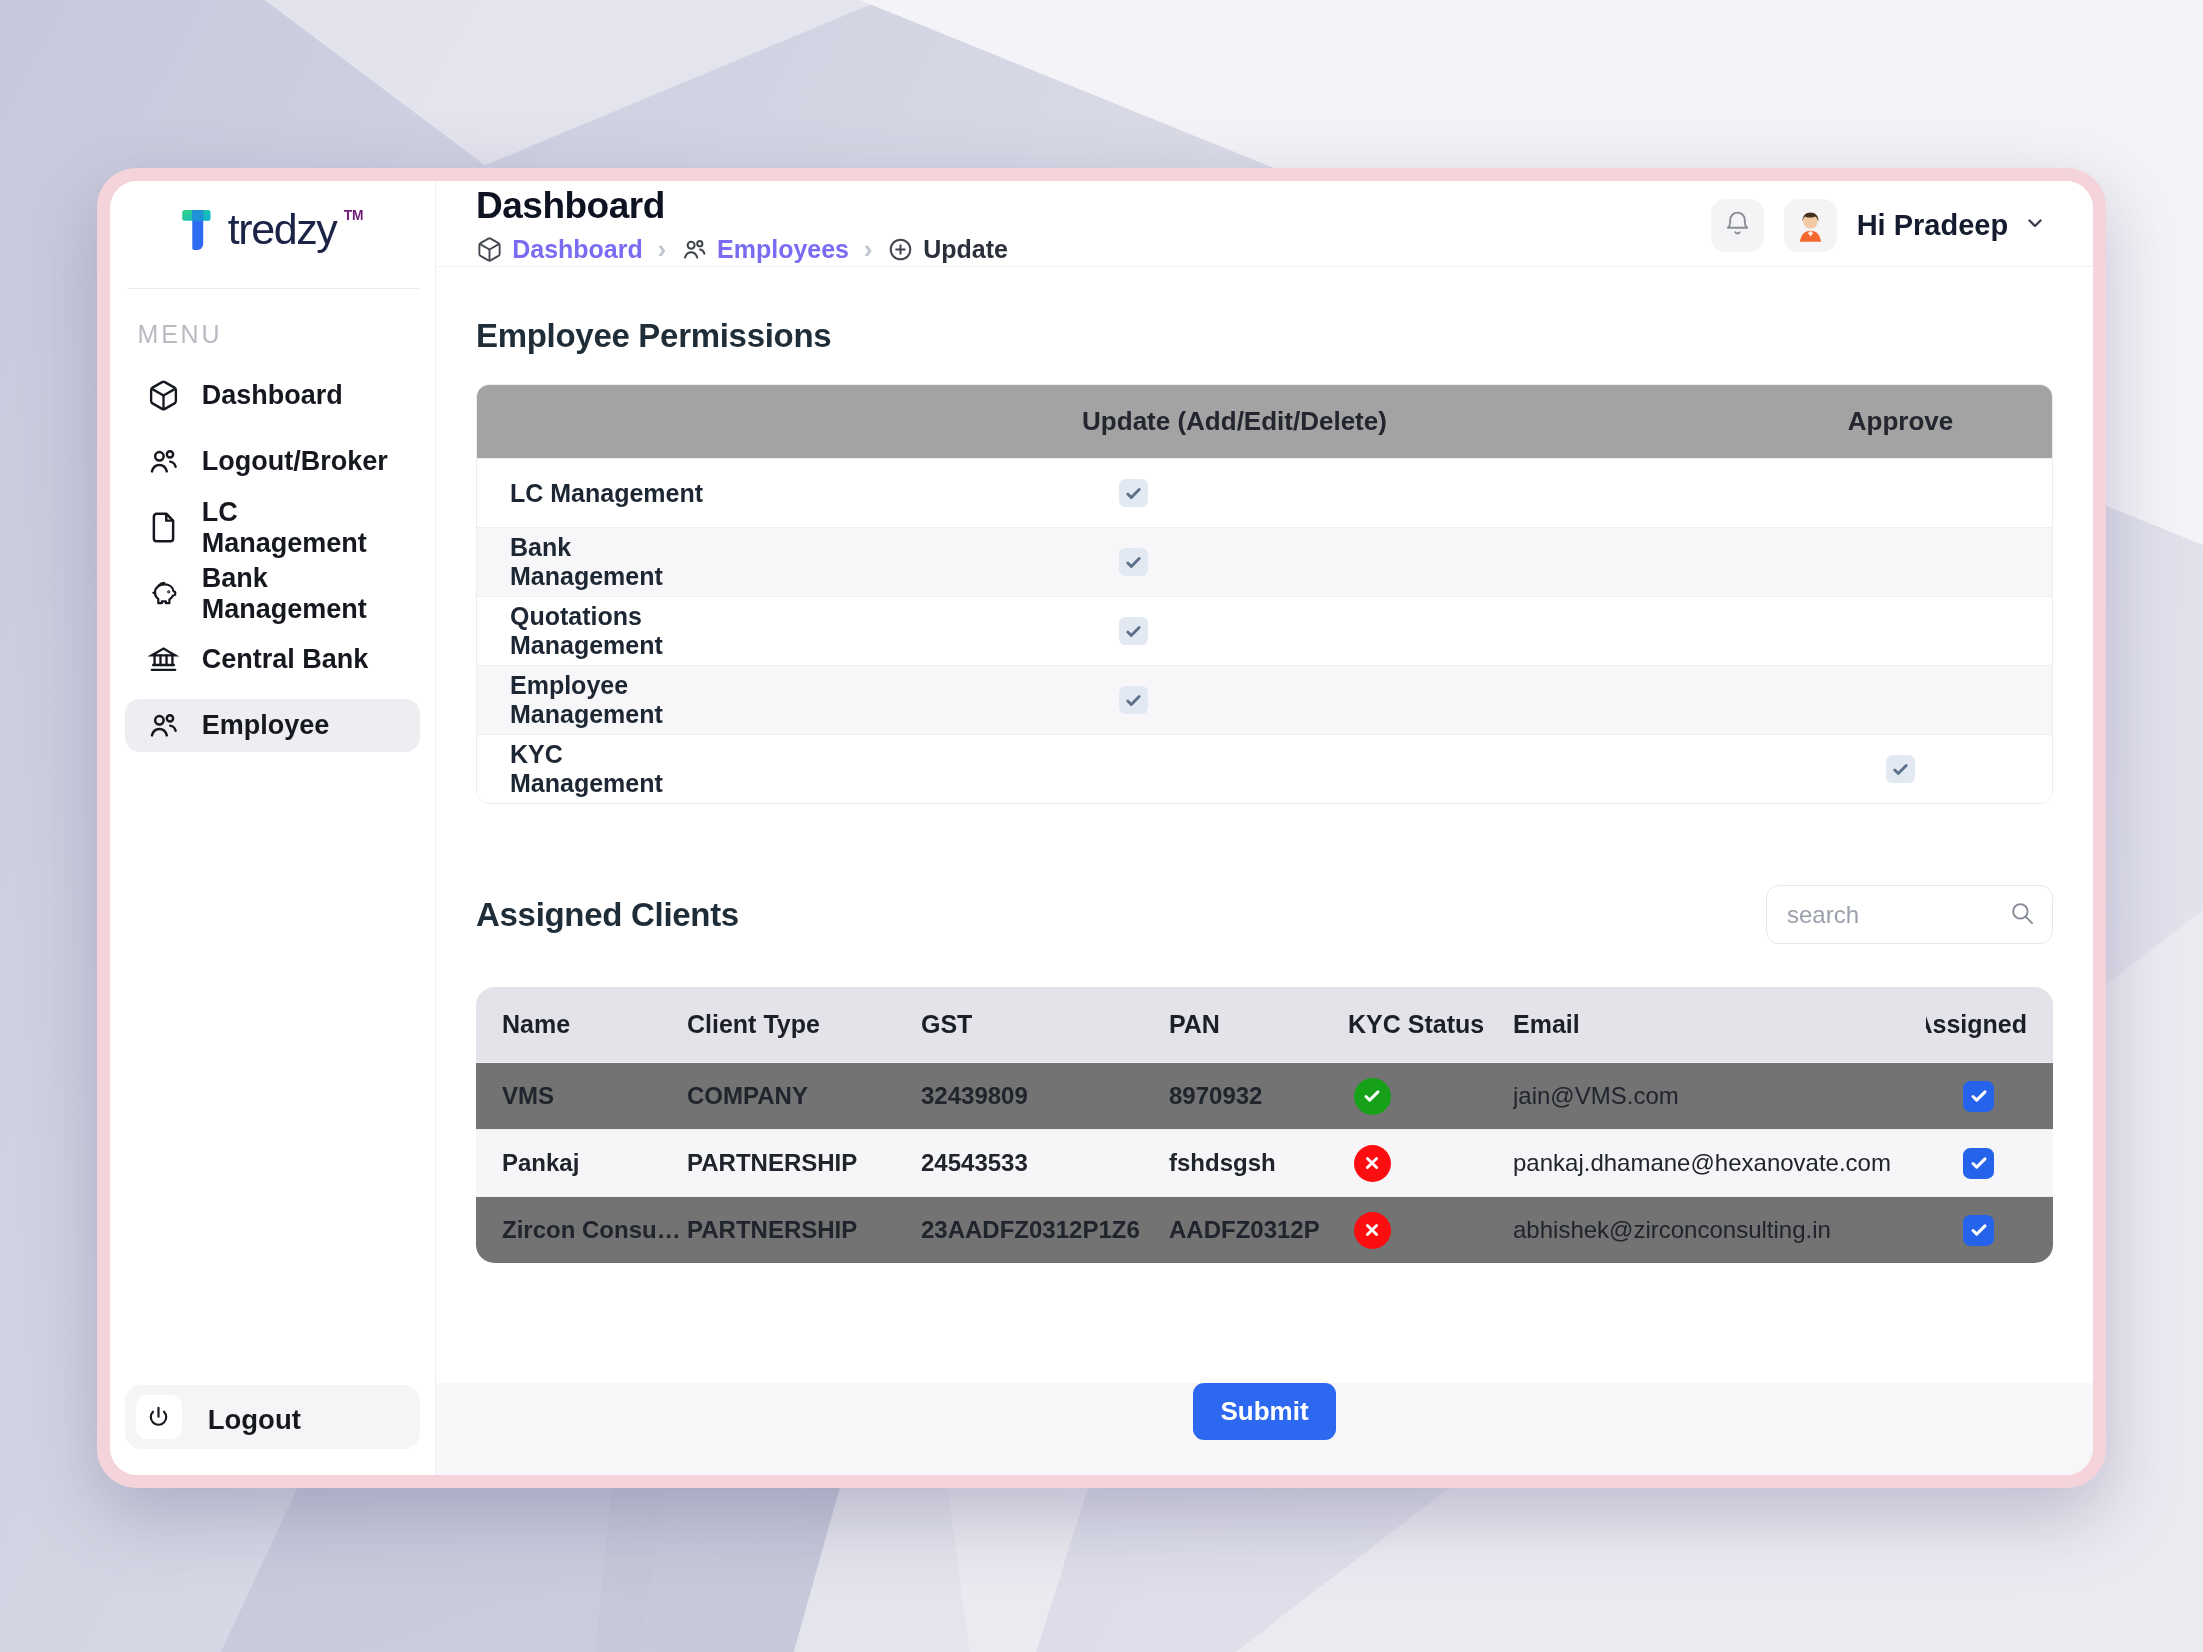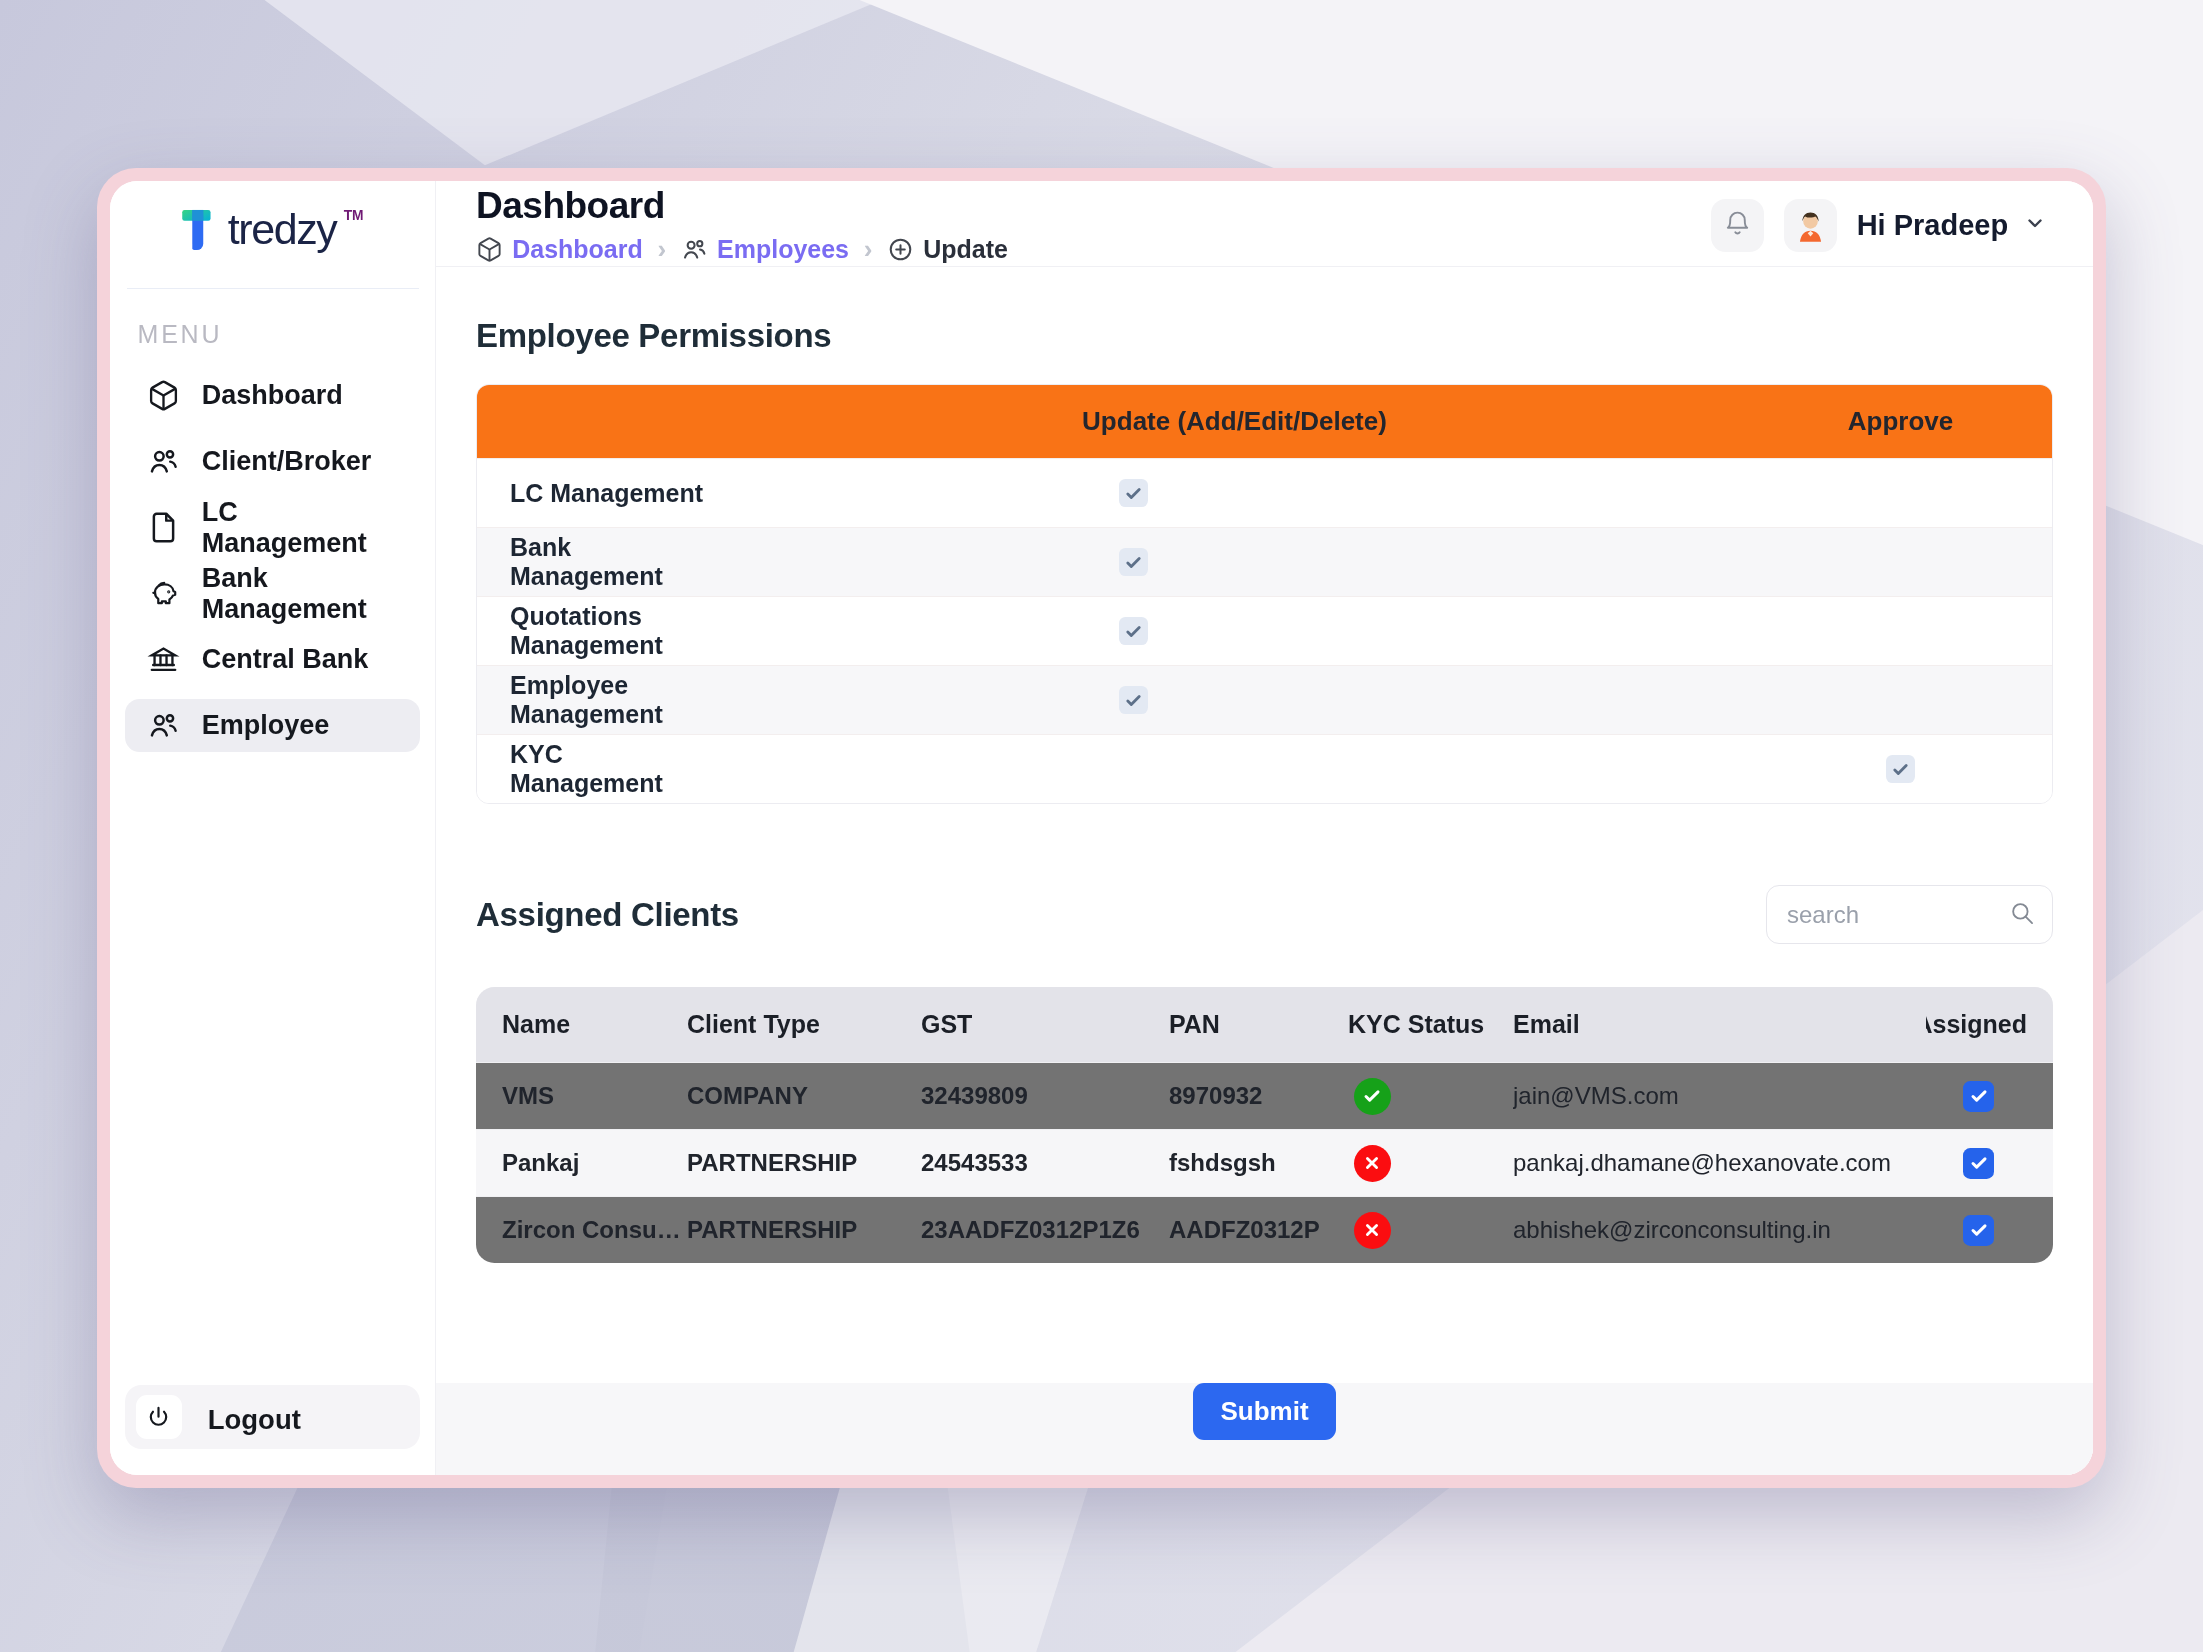--- a/index.html
+++ b/index.html
@@ -92,21 +92,21 @@
   .greeting { display:flex; align-items:center; gap:14.7px; font-size:29px; font-weight:800;
               color:#141b2e; cursor:pointer; padding-right:9.2px;}
   .greeting svg { width:24px; height:24px; color:#3b414e; }
 
   .content { flex:1; padding:0 40px; overflow:hidden; }
   .section-title { font-size:33px; font-weight:700; color:#1f2d38; letter-spacing:-0.3px; }
   .perm-title { margin:50px 0 29px; }
 
   
   .ptable { border:1.8px solid #ececf1; border-radius:13px; overflow:hidden; background:#fff; }
-  .phead { display:flex; align-items:center; height:73px; background:#f97316;
+  .phead { display:flex; align-items:center; height:73px; background:#a3a3a3;
            font-size:26px; font-weight:600; color:#23262e; }
   .prow  { display:flex; align-items:center; height:69px; border-top:1.8px solid #f3eeee;
            font-size:25px; font-weight:600; color:#1d2633; background:#fff; }
   .prow.alt { background:#f7f7f9; }
   .pc1 { flex:1; padding-left:33px; }
   .pc2 { width:1029px; display:flex; justify-content:center; }
   .pc3 { width:303px;  display:flex; justify-content:center; }
   .pc2 .pcheck { margin-right:202px; }
 
   .pcheck { width:28.5px; height:28.5px; border-radius:6.4px; background:#e3e9f3;
@@ -205,21 +205,21 @@
           </div>
           <div class="mitem">
             <span class="mico">
               <svg viewBox="0 0 24 24" fill="none" stroke="currentColor" stroke-width="1.8" stroke-linecap="round">
                 <circle cx="9" cy="8.2" r="3.1"></circle>
                 <path d="M3.6 19.2c.8-3.1 2.9-4.7 5.4-4.7s4.6 1.6 5.4 4.7"></path>
                 <circle cx="16.7" cy="6.8" r="2.3"></circle>
                 <path d="M16.9 12.1c2 .3 3.4 1.7 3.9 3.7"></path>
               </svg>
             </span>
-            <span>Client/Broker</span>
+            <span>Logout/Broker</span>
           </div>
           <div class="mitem">
             <span class="mico">
               <svg viewBox="0 0 24 24" fill="none" stroke="currentColor" stroke-width="1.8" stroke-linejoin="round">
                 <path d="M14 2H7a2 2 0 0 0-2 2v16a2 2 0 0 0 2 2h10a2 2 0 0 0 2-2V7z"></path>
                 <path d="M14 2v5h5"></path>
               </svg>
             </span>
             <span>LC Management</span>
           </div>

